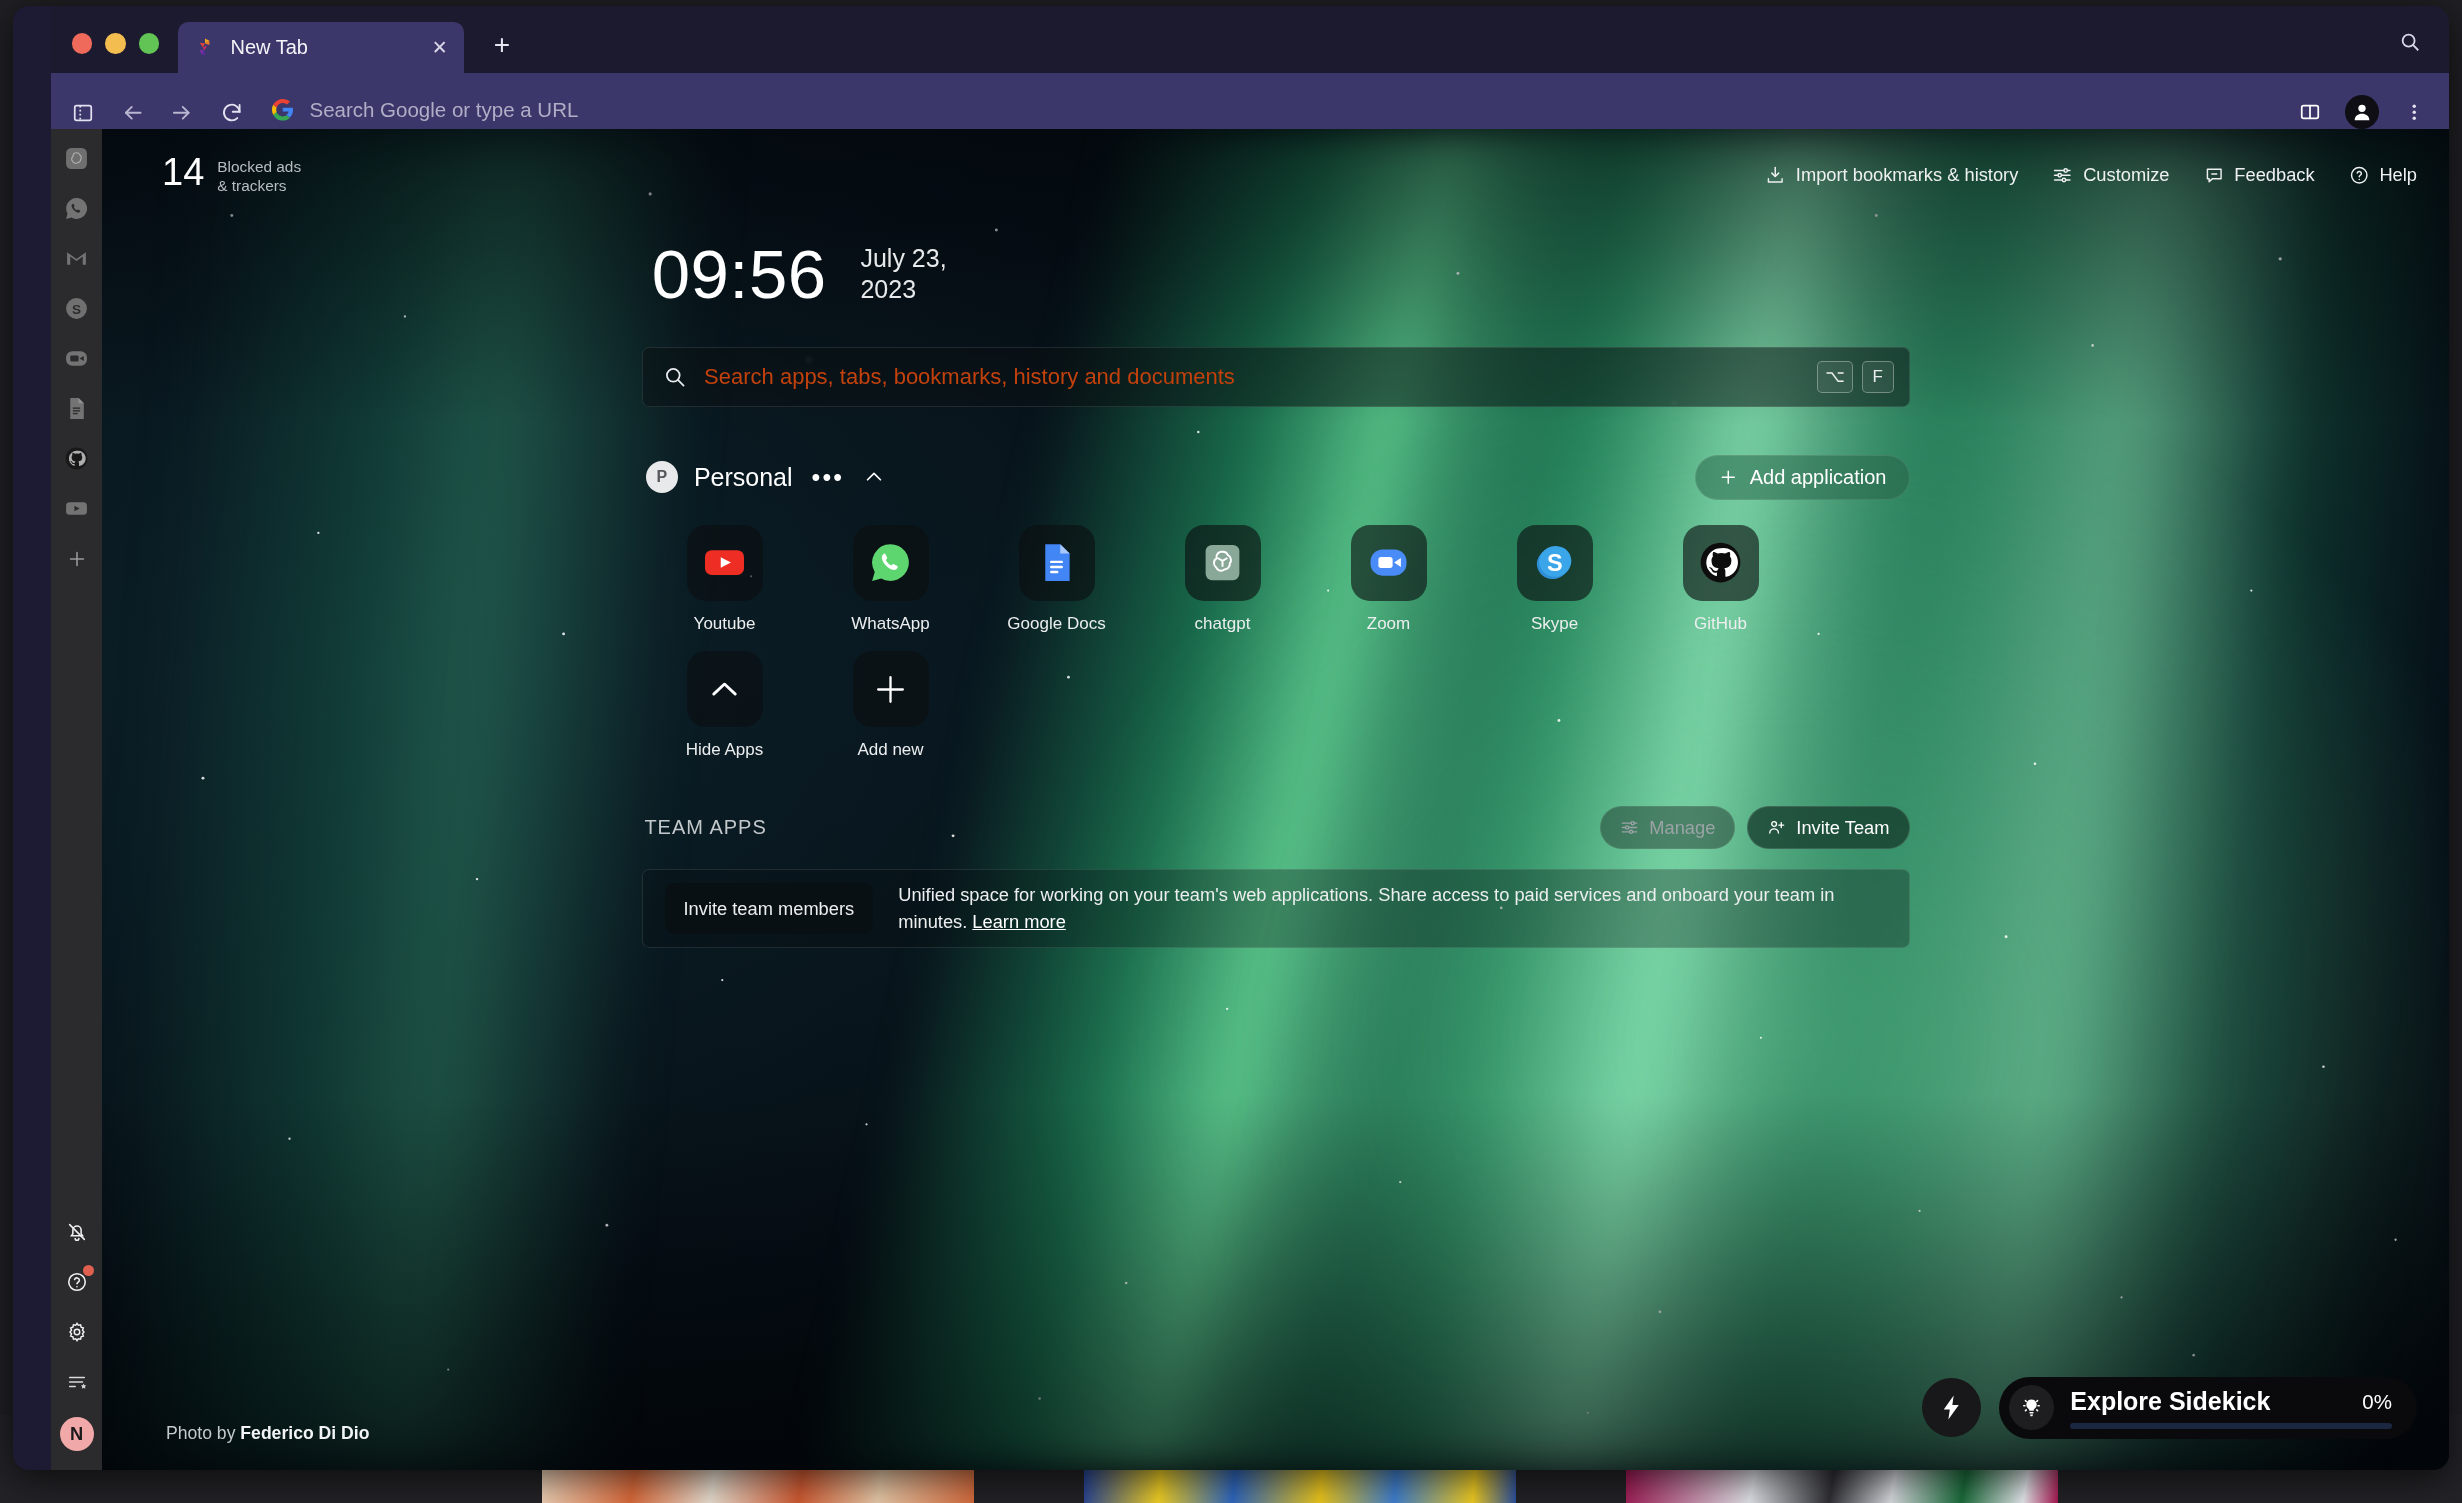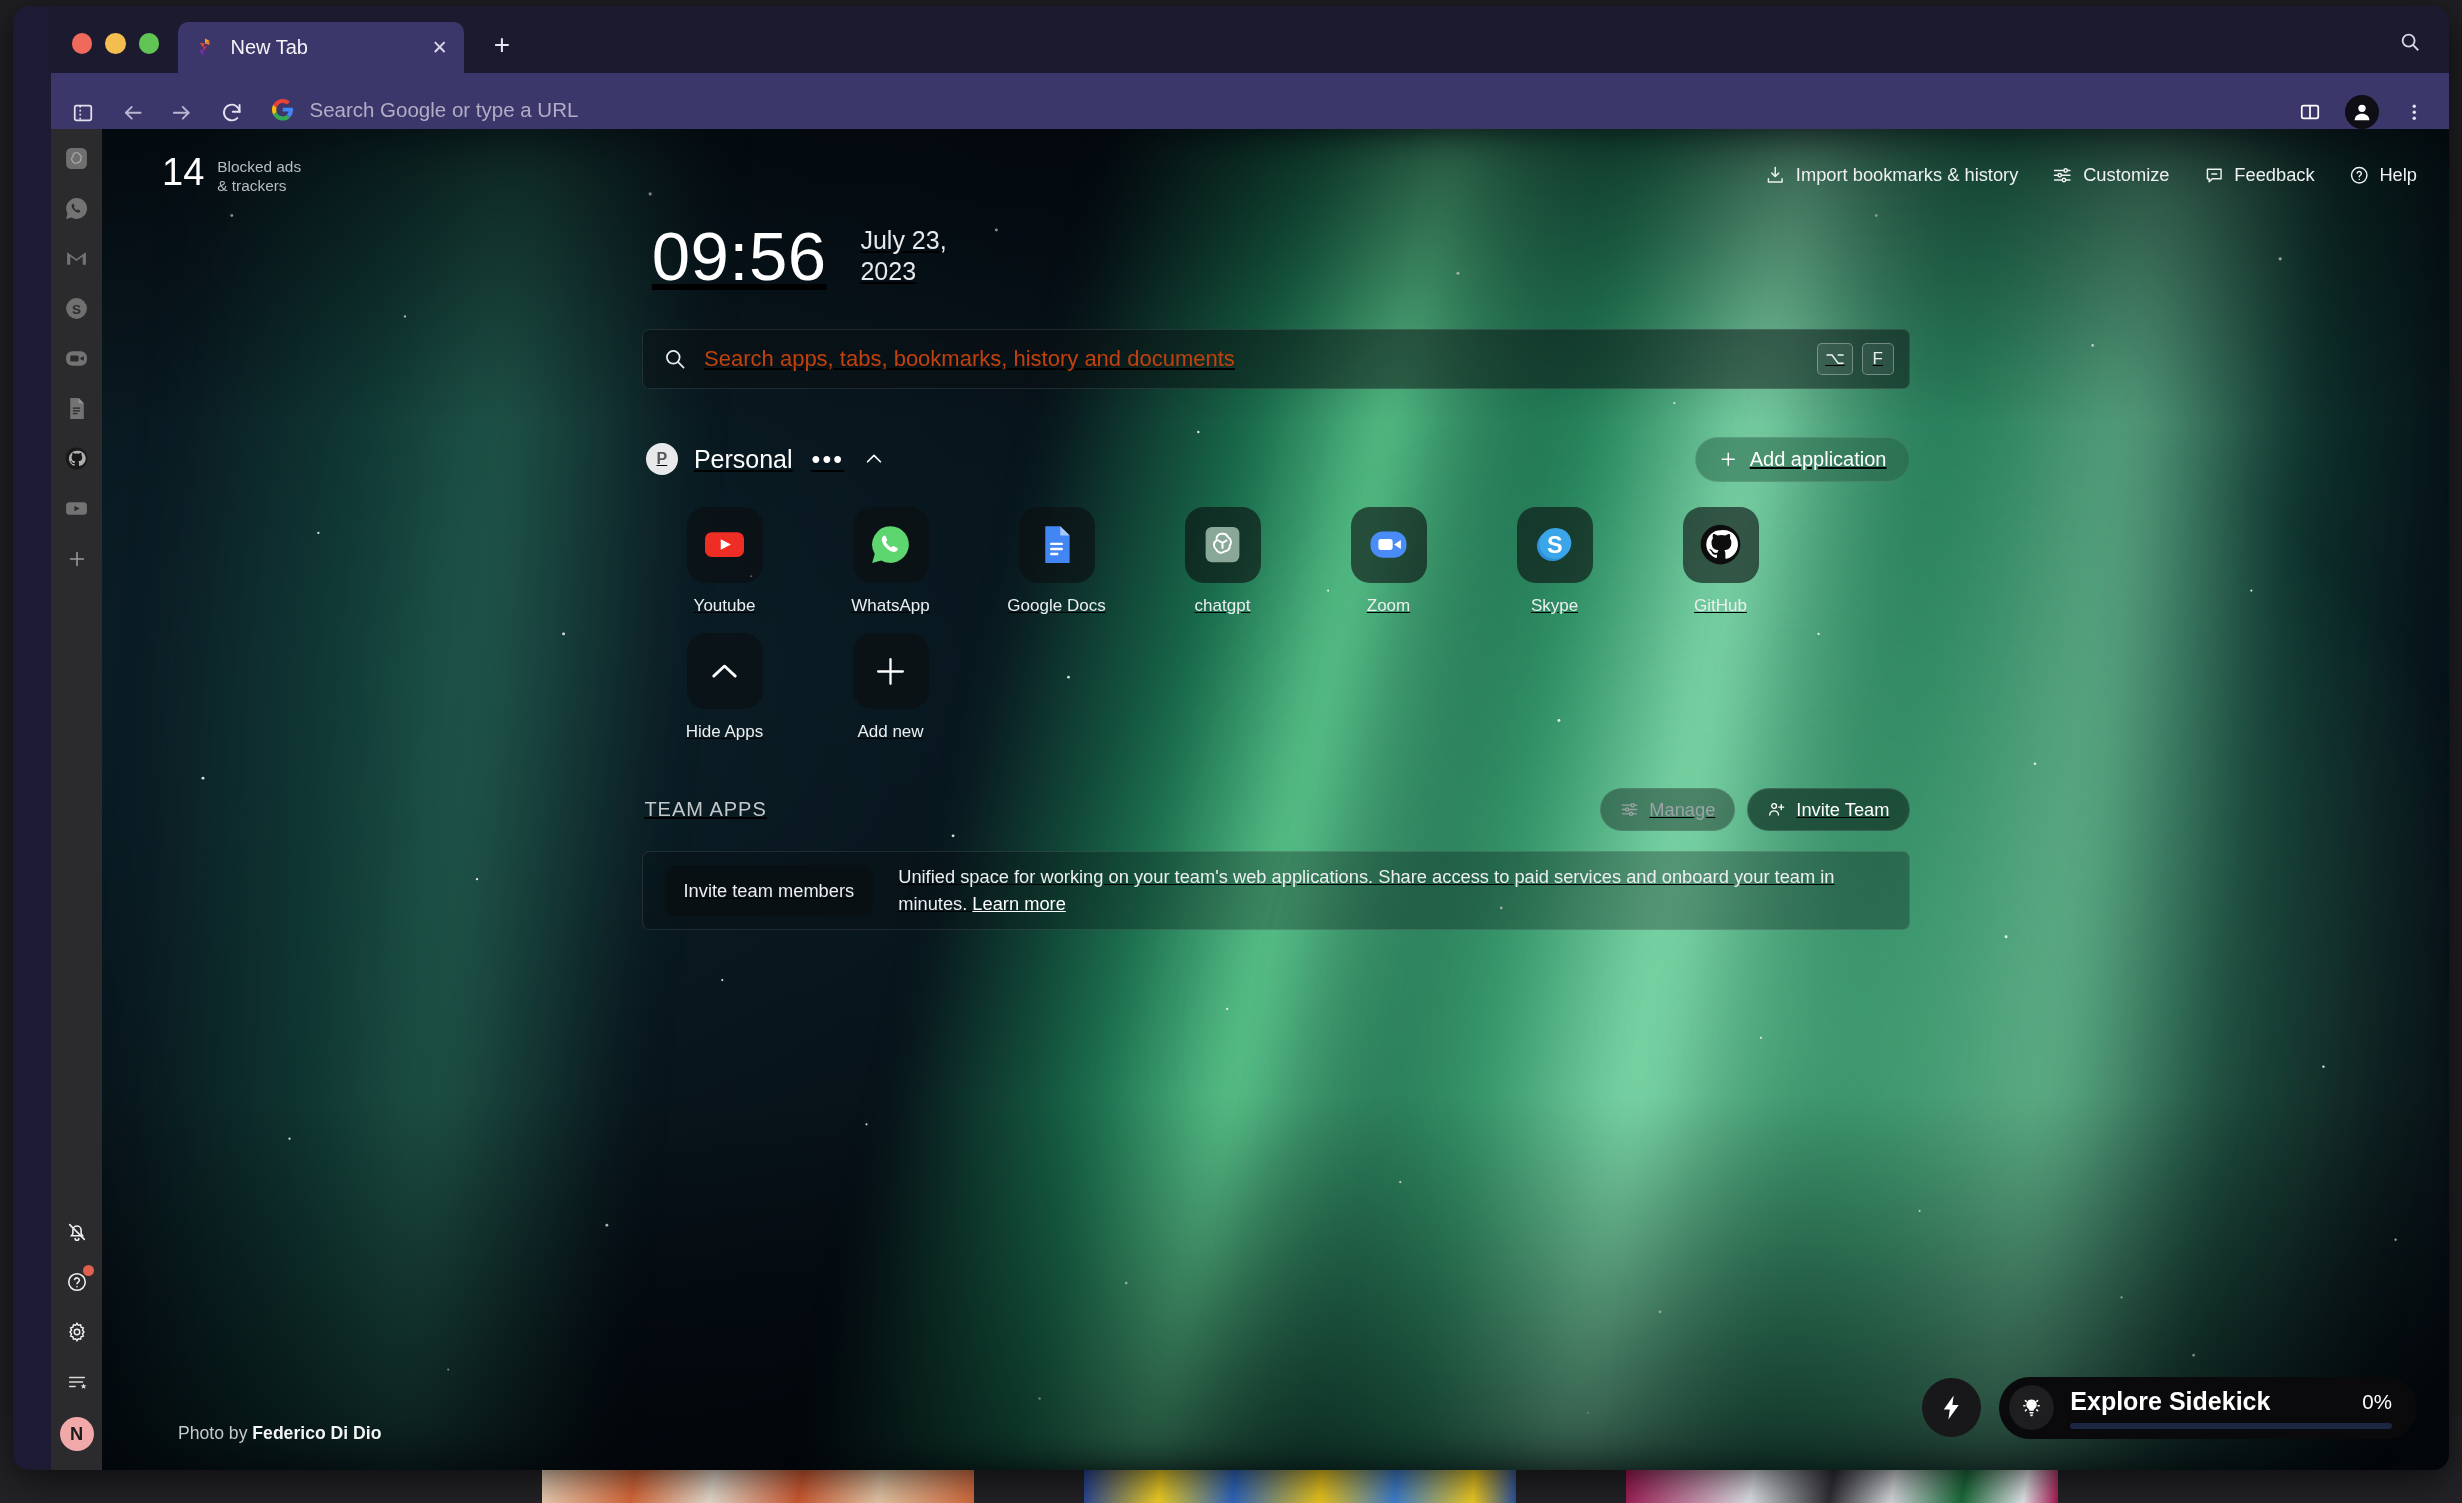--- a/index.html
+++ b/index.html
@@ -181,21 +181,21 @@
   #blocked-lbl{ color:#b8bdc0; font-size:15.4px; line-height:1.25; padding-top:2.9px; }
   #nt-links{ display:flex; align-items:center; gap:34px; }
   .nt-link{
     display:flex; align-items:center; gap:10.3px;
     color:#eef0f1; font-size:18.3px; cursor:pointer; white-space:nowrap;
   }
 
   
   #center{
     position:absolute; left:50%; transform:translateX(-50%);
-    top:93px; width:1268px;text-decoration:underline;
+    top:111px; width:1268px;
   }
   #clock-row{ display:flex; align-items:center; gap:34px; padding-left:10.3px; }
   #clock{ color:#fff; font-size:69px; font-weight:300; letter-spacing:0.4px; line-height:1; }
   #date{ color:#e7e9ea; font-size:25px; line-height:1.25; max-width:132px; }
 
   #searchbar{
     margin-top:38px; height:60px;
     background:rgba(10,16,18,.5);
     border:0.7px solid rgba(255,255,255,.10);
     border-radius:7.3px;
@@ -273,21 +273,21 @@
     height:51px; padding:0 19px; border-radius:10.3px;
     background:rgba(10,16,18,.78);
     color:#eceeef; font-size:18.3px;
     display:flex; align-items:center; cursor:pointer; white-space:nowrap;
   }
   #banner-text{ color:#eceeef; font-size:18.3px; line-height:1.45; }
   #learn-more{ color:#fff; text-decoration:underline; cursor:pointer; }
 
   
   #credit{
-    position:absolute; left:76px; bottom:26px;
+    position:absolute; left:64px; bottom:26px;
     color:#c4c9cc; font-size:17.6px;
   }
   #credit b{ color:#f2f4f5; font-weight:700; }
 
   
   #sk-wrap{
     position:absolute; right:32px; bottom:31px;
     display:flex; align-items:center; gap:17.6px;
   }
   #sk-bolt{

